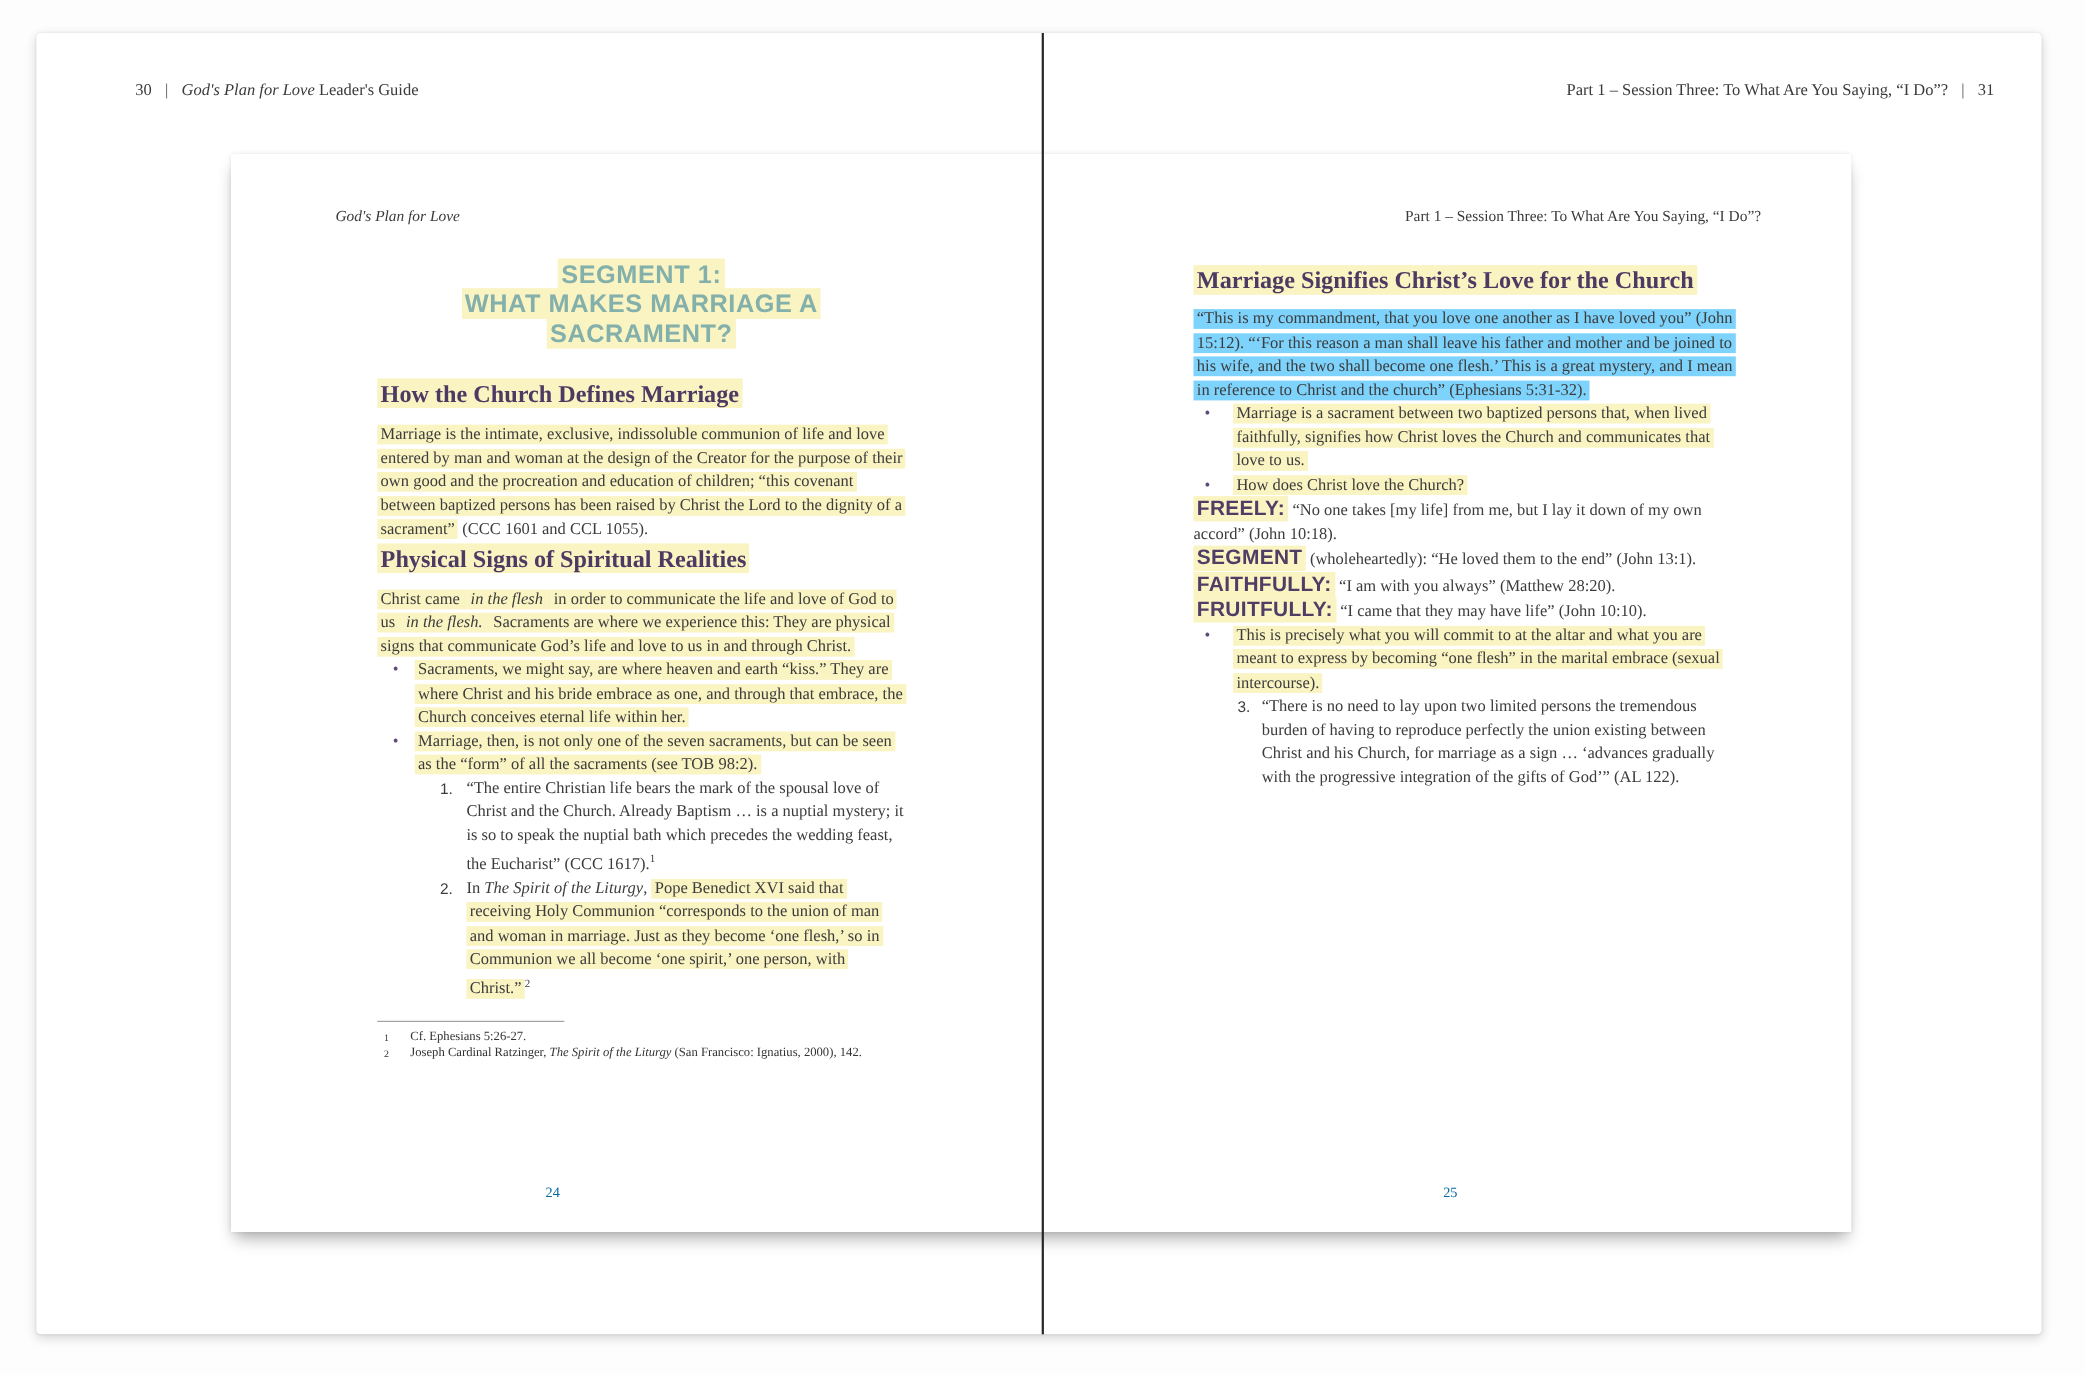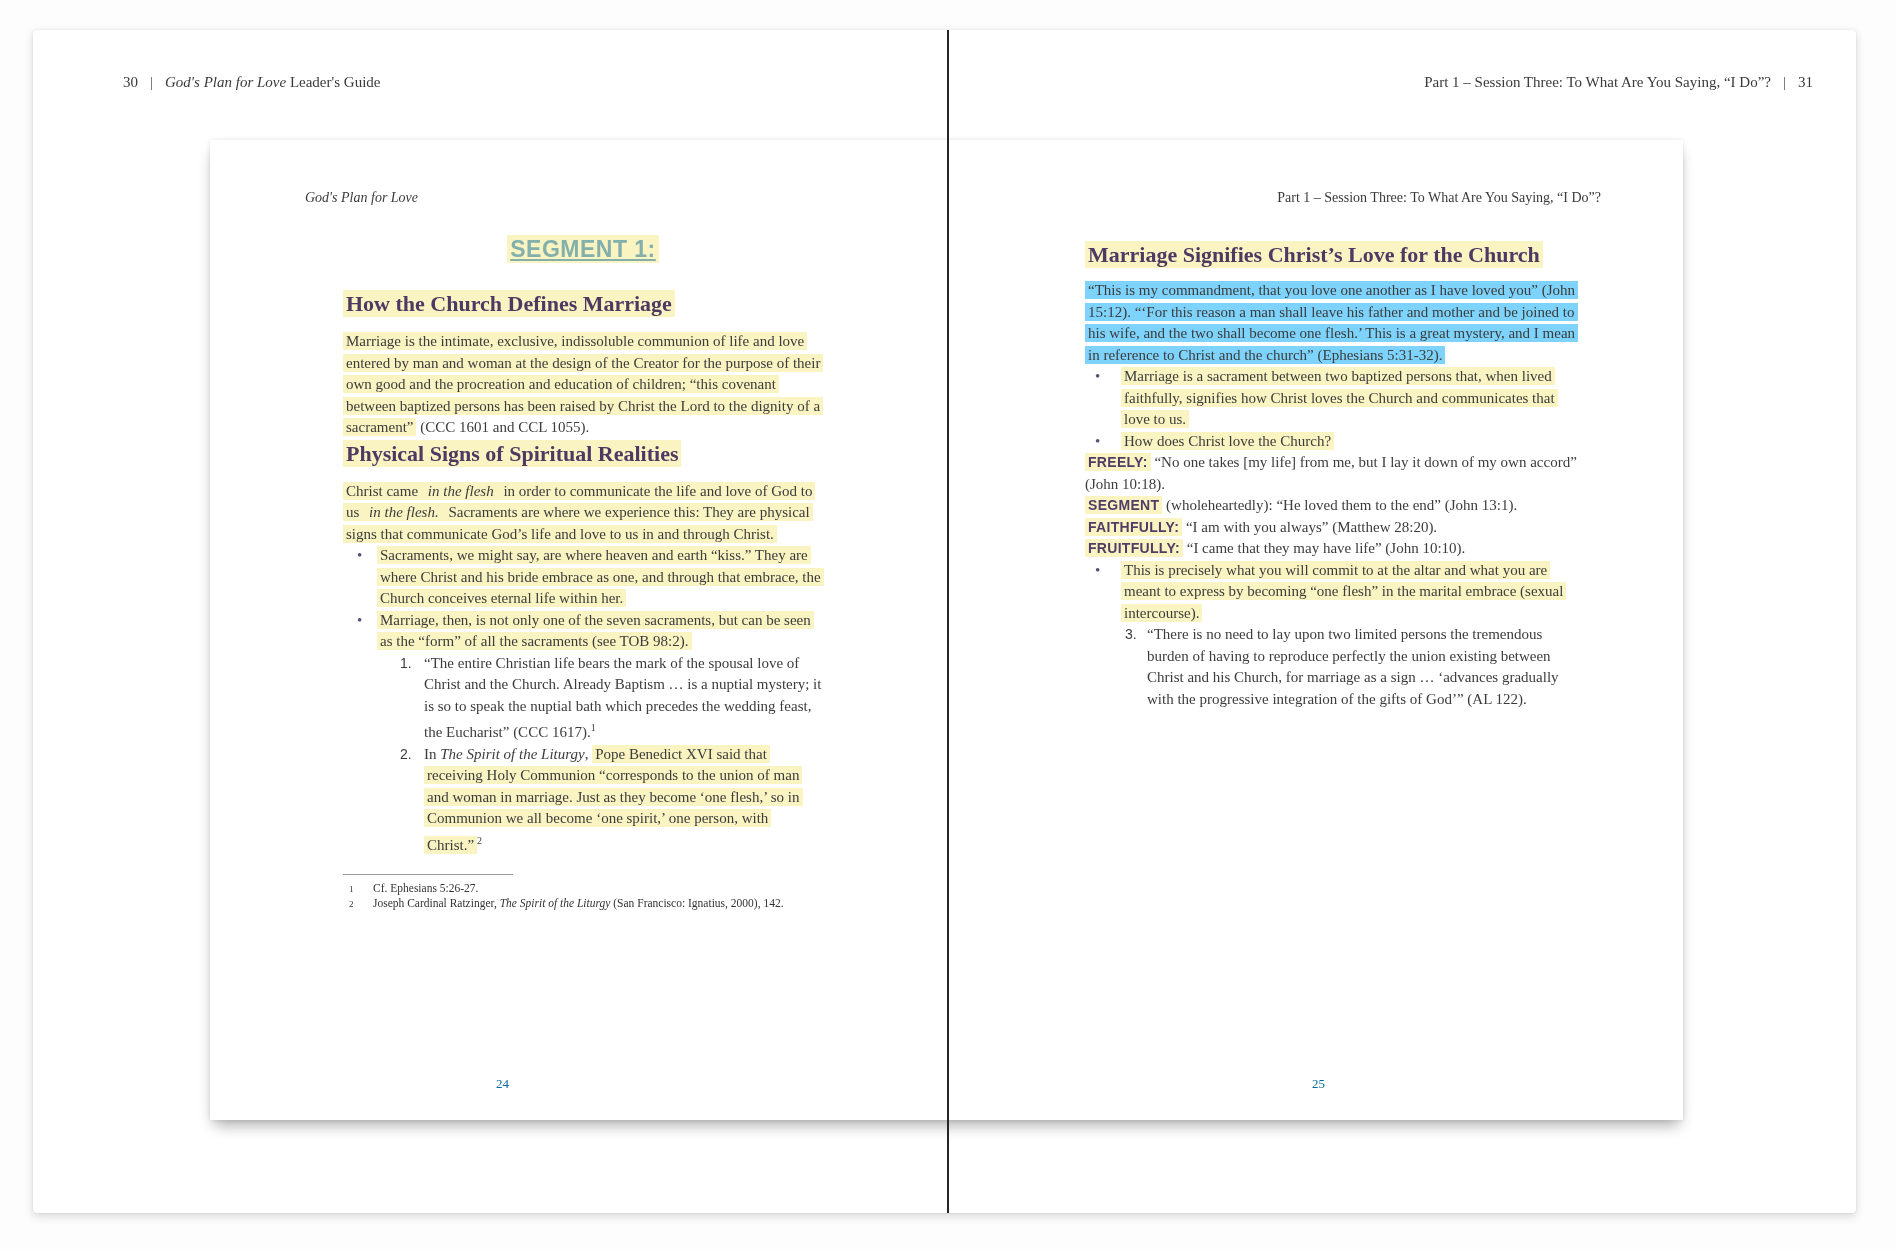--- a/index.html
+++ b/index.html
@@ -19,41 +19,41 @@
 
   .runhead{position:absolute;top:190px;font-size:14px;color:#3a3a3a;white-space:nowrap;}
   .rh-left{left:305px;font-style:italic;}
   .rh-right{left:1085px;width:516px;text-align:right;}
 
   .col{position:absolute;font-size:15px;line-height:21.5px;}
   .col-left{left:343px;top:236px;width:480px;}
   .col-right{left:1085px;top:240px;width:492px;}
 
   .seg-title{font-family:"Liberation Sans",sans-serif;font-weight:bold;font-size:23px;line-height:27px;
-             color:#83b0aa;text-align:center;letter-spacing:.5px;margin:0 0 26px;text-decoration:underline;}
+             color:#83b0aa;text-align:center;letter-spacing:.5px;margin:0 0 26px;}
   .h-serif{font-size:22px;line-height:30px;font-weight:bold;color:#4c3a63;margin:0 0 12px;}
   .hy{background:#faf3c2;padding:1px 3px;box-decoration-break:clone;-webkit-box-decoration-break:clone;}
   .hb{background:#7dd3fc;padding:1px 3px;box-decoration-break:clone;-webkit-box-decoration-break:clone;}
 
   p.para{margin:0;}
   .mb36{margin-bottom:36px;}.mb20{margin-bottom:20px;}
   .mb18{margin-bottom:18px;}.mb17{margin-bottom:17px;}.mb16{margin-bottom:16px;}
   .mb15{margin-bottom:15px;}.mb14{margin-bottom:14px;}.mb13{margin-bottom:13px;}.mb10{margin-bottom:10px;}
 
   .li{position:relative;margin:0;}
   .col-left .bullet-li{padding-left:34px;}
   .col-left .bullet-li .marker{position:absolute;left:14px;top:0;color:#5d4a76;}
   .col-left .num-li{padding-left:81px;}
   .col-left .num-li .marker{position:absolute;left:57px;top:0;font-family:"Liberation Sans",sans-serif;font-size:14px;color:#3c3c3c;}
   .col-right .bullet-li{padding-left:36px;}
   .col-right .bullet-li .marker{position:absolute;left:10px;top:0;color:#5d4a76;}
   .col-right .num-li{padding-left:62px;}
   .col-right .num-li .marker{position:absolute;left:40px;top:0;font-family:"Liberation Sans",sans-serif;font-size:14px;color:#3c3c3c;}
   .quality{margin-left:36px;}
-  .qlabel{font-family:"Liberation Sans",sans-serif;font-weight:bold;font-size:14px;
+  .qlabel{font-family:"Liberation Sans",sans-serif;font-weight:bold;font-size:19px;
           letter-spacing:.3px;color:#4f3d66;}
 
   .footnotes{margin-top:18px;font-size:11.5px;line-height:15px;color:#333;}
   .fnrule{width:170px;border:none;border-top:1px solid #9a9a9a;margin:0 0 6px;}
   .fn{position:relative;padding-left:30px;}
   .fn sup{position:absolute;left:6px;top:1px;font-size:9px;}
   sup.ref{font-size:10px;}
 
   .pagenum{position:absolute;top:1076px;font-size:13px;color:#0369a1;}
   .pn-left{left:496px;}
@@ -73,20 +73,21 @@
   </div>
 
   <div class="scan"></div>
 
   <div class="runhead rh-left">God's Plan for Love</div>
   <div class="runhead rh-right">Part 1 – Session Three: To What Are You Saying, “I Do”?</div>
 
   <div class="col col-left">
     <div class="seg-title">
       <div><span class="hy">SEGMENT 1:</span></div>
+      <div><span class="hy">WHAT MAKES MARRIAGE A SACRAMENT?</span></div>
     </div>
 
     <h2 class="h-serif"><span class="hy">How the Church Defines Marriage</span></h2>
     <p class="para mb36"><span class="hy">Marriage is the intimate, exclusive, indissoluble communion of life and love entered by man and woman at the design of the Creator for the purpose of their own good and the procreation and education of children; “this covenant between baptized persons has been raised by Christ the Lord to the dignity of a sacrament”</span><span> (CCC 1601 and CCL 1055).</span></p>
 
     <h2 class="h-serif"><span class="hy">Physical Signs of Spiritual Realities</span></h2>
     <p class="para mb18"><span class="hy">Christ came </span><span class="hy i">in the flesh</span><span class="hy"> in order to communicate the life and love of God to us </span><span class="hy i">in the flesh.</span><span class="hy"> Sacraments are where we experience this: They are physical signs that communicate God’s life and love to us in and through Christ.</span></p>
 
     <div class="li bullet-li mb18">
       <span class="marker">•</span>

